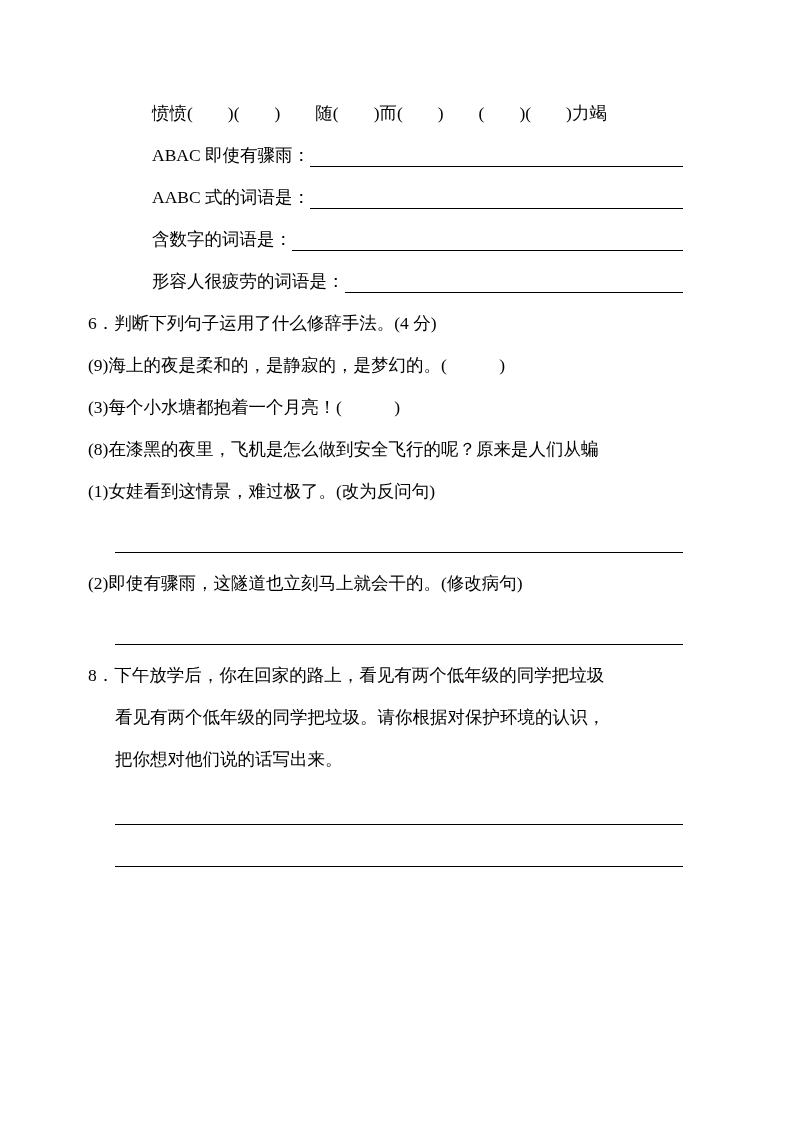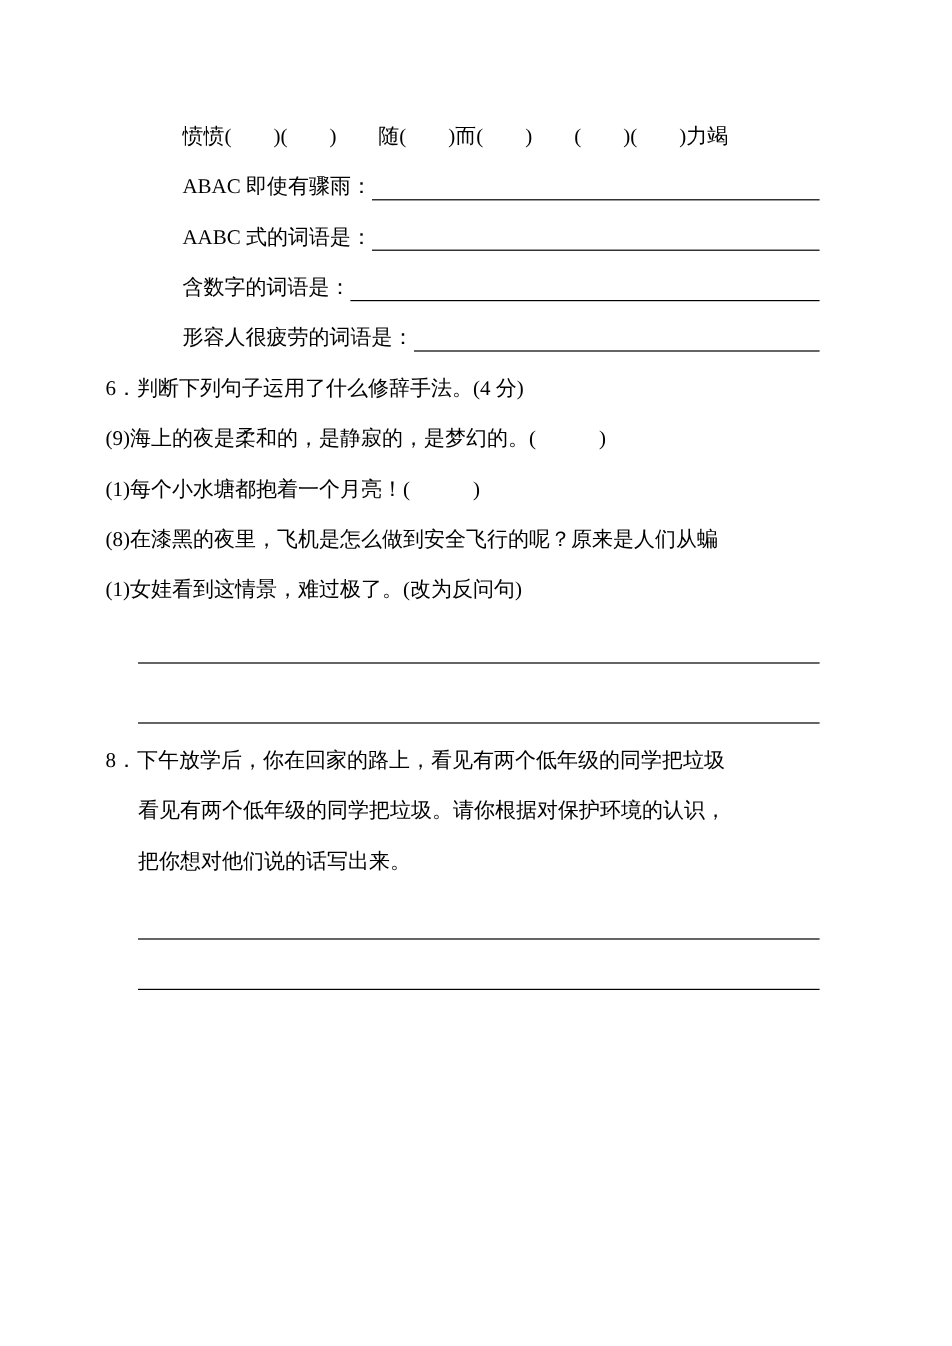--- a/index.html
+++ b/index.html
@@ -71,31 +71,34 @@
       <span class="rule"></span>
     </div>
 
     <div class="line">
       <span class="lbl">6．判断下列句子运用了什么修辞手法。(4 分)</span>
     </div>
     <div class="line">
       <span class="lbl">(9)海上的夜是柔和的，是静寂的，是梦幻的。(　　　)</span>
     </div>
     <div class="line">
-      <span class="lbl">(1)每个小水塘都抱着一个月亮！(　　　)</span>
+      <span class="lbl">(3)每个小水塘都抱着一个月亮！(　　　)</span>
     </div>
     <div class="line">
       <span class="lbl">(8)在漆黑的夜里，飞机是怎么做到安全飞行的呢？原来是人们从蝙</span>
     </div>
 
     <div class="line">
       <span class="lbl">(1)女娃看到这情景，难过极了。(改为反问句)</span>
     </div>
     <div class="line ind1 mt8">
       <span class="rule"></span>
+    </div>
+    <div class="line">
+      <span class="lbl">(2)即使有骤雨，这隧道也立刻马上就会干的。(修改病句)</span>
     </div>
     <div class="line ind1 mt8">
       <span class="rule"></span>
     </div>
 
 
     <div class="line">
       <span class="lbl">8．下午放学后，你在回家的路上，看见有两个低年级的同学把垃圾</span>
     </div>
     <div class="line ind1">

